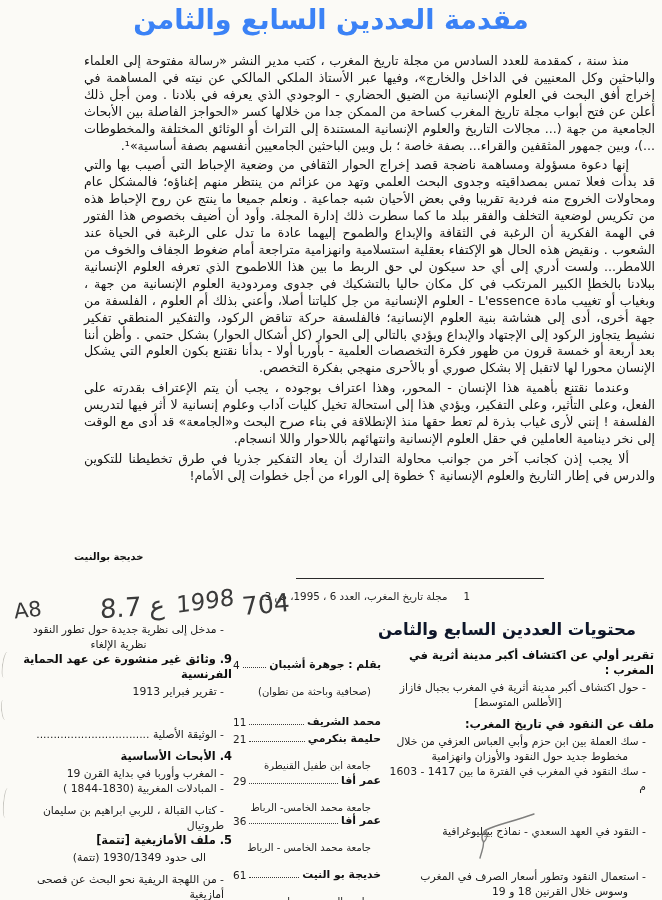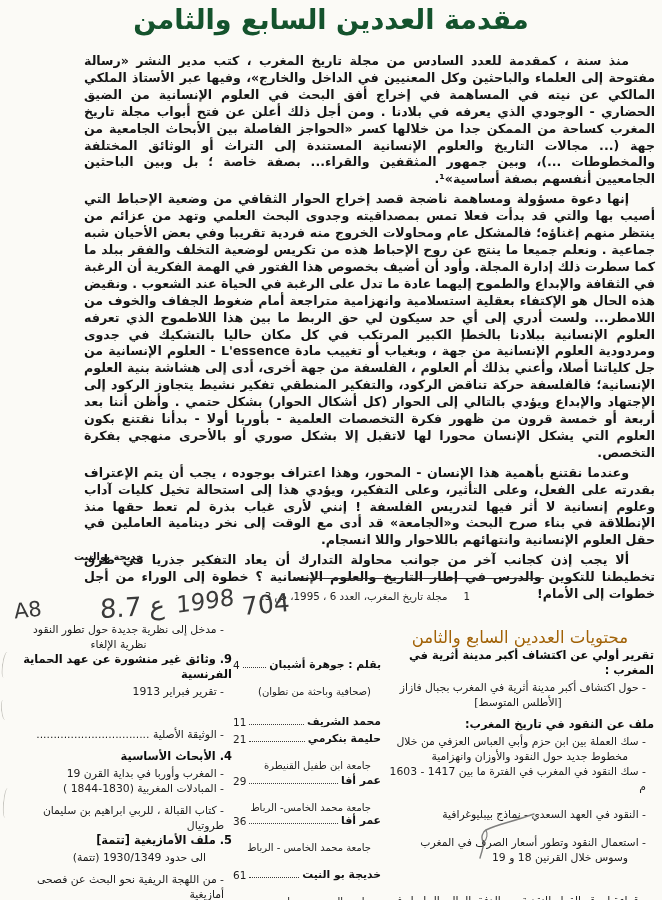--- a/index.html
+++ b/index.html
@@ -11,27 +11,27 @@
   .page{
     position:relative;width:662px;height:900px;overflow:hidden;
     background:#fbfaf6;
     color:#1c1c1c;
   }
   
   .doc-title{
     position:absolute;top:4px;left:110px;right:110px;
     margin:0;text-align:center;
     font-size:27px;font-weight:bold;letter-spacing:.5px;
-    direction:rtl;color:#14532d;
+    direction:rtl;color:#3b82f6;
   }
   
   .main-text{
     position:absolute;top:53px;left:84px;right:7px;
     direction:rtl;text-align:justify;
-    font-size:12.6px;line-height:16.9px;color:#161616;font-weight:bold;
+    font-size:12.6px;line-height:16.9px;color:#161616;
   }
   .main-text p{margin:0 0 3px 0;text-indent:26px;}
   .signature{
     position:absolute;top:551px;left:74px;
     font-size:10px;font-weight:bold;direction:rtl;color:#111;
   }
   
   .footnote-rule{
     position:absolute;top:578px;left:296px;width:248px;height:0;
     border-top:1.3px solid #2a2a2a;
@@ -47,33 +47,33 @@
     font-family:"DejaVu Sans",sans-serif;
     transform:rotate(-4deg) skewX(-4deg);
     font-weight:400;
   }
   .hw-a8{top:598px;left:14px;font-size:21px;transform:rotate(-6deg);}
   .hw-1{top:592px;left:100px;font-size:26px;}
   .hw-2{top:588px;left:176px;font-size:23px;transform:rotate(-8deg) skewX(-6deg);}
   .hw-3{top:590px;left:242px;font-size:25px;transform:rotate(-5deg);}
   
   .contents-heading{
-    position:absolute;top:616px;right:22px;margin:12px;
-    direction:rtl;font-size:16.5px;font-weight:normal;color:#a16207;
+    position:absolute;top:616px;right:22px;margin:4px;
+    direction:rtl;font-size:16.5px;font-weight:bold;color:#0f172a;
   }
   .col{position:absolute;direction:rtl;text-align:right;}
   .col-right{top:648px;right:8px;width:272px;}
   .col-mid{top:658px;left:233px;width:148px;}
   .col-left{top:622px;left:5px;width:227px;}
   .sec-title{font-weight:bold;font-size:11.4px;line-height:15px;margin:0 0 2px 0;color:#0d0d0d;}
   .item{font-size:10.8px;line-height:15px;padding-right:8px;color:#1a1a1a;}
   .item.cont{padding-right:26px;}
   .item.center{text-align:center;padding-right:0;}
   .gap-sm{margin-top:7px;}
-  .gap-md{margin-top:13px;}
+  .gap-md{margin-top:30px;}
   .gap-lg{margin-top:28px;}
   
   .author{margin-bottom:0;}
   .author-line{display:flex;direction:rtl;align-items:flex-end;font-size:10.8px;}
   .a-name{font-weight:bold;white-space:nowrap;color:#111;}
   .leader{flex:1;border-bottom:1.6px dotted #3c3c3c;margin:0 3px 3px 3px;min-width:8px;}
   .a-page{font-size:10.5px;}
   .a-affil{font-size:10px;color:#222;padding-right:10px;line-height:13px;margin-top:14px;}
   .mb17{margin-bottom:17px;}.mb4{margin-bottom:4px;}.mb2{margin-bottom:2px;}
   .mb0{margin-bottom:0;}.mb14{margin-bottom:14px;}

